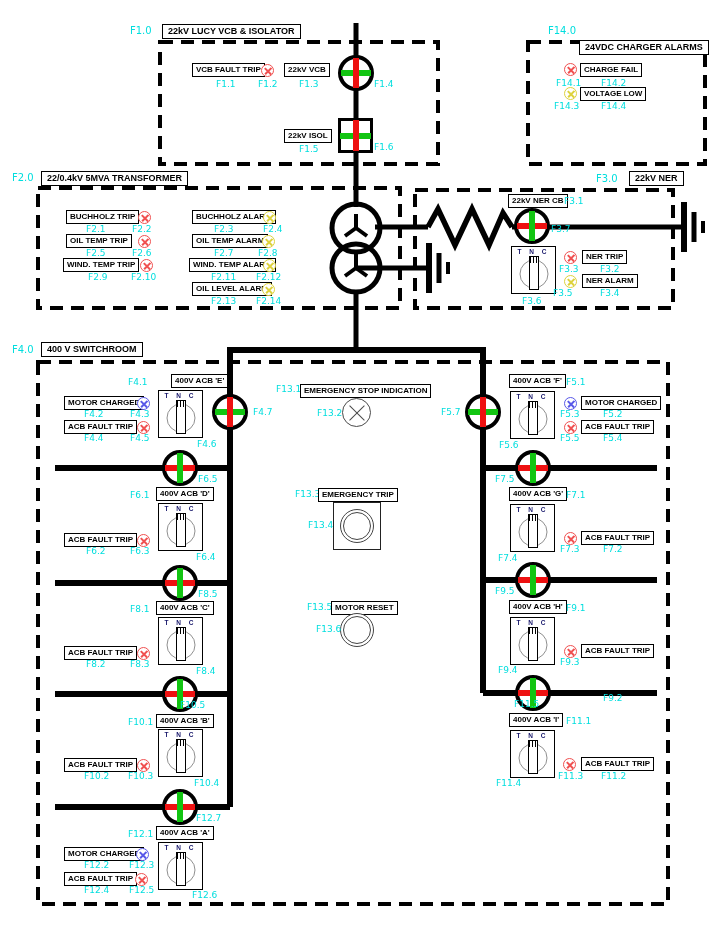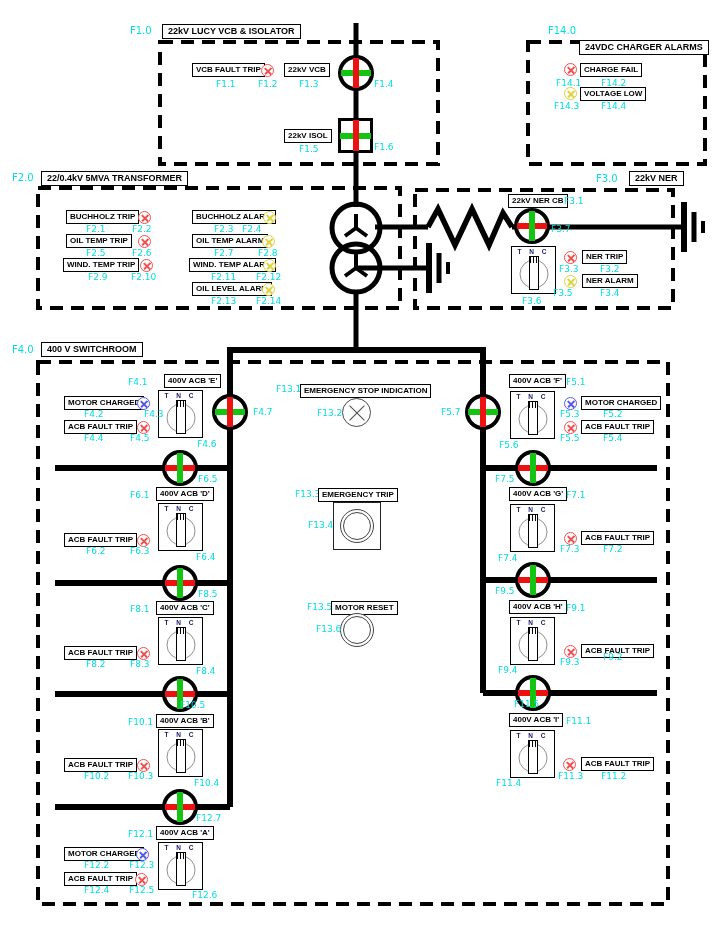--- a/index.html
+++ b/index.html
@@ -130,21 +130,21 @@
   <div class="lamp red" style="left:138px;top:235px"></div>
   <span class="fcode" style="left:86px;top:248px">F2.5</span>
   <span class="fcode" style="left:132px;top:248px">F2.6</span>
   <div class="lbox" style="left:63px;top:258px">WIND. TEMP TRIP</div>
   <div class="lamp red" style="left:140px;top:259px"></div>
   <span class="fcode" style="left:88px;top:272px">F2.9</span>
   <span class="fcode" style="left:131px;top:272px">F2.10</span>
   <div class="lbox" style="left:192px;top:210px">BUCHHOLZ ALARM</div>
   <div class="lamp yellow" style="left:263px;top:211px"></div>
   <span class="fcode" style="left:214px;top:224px">F2.3</span>
-  <span class="fcode" style="left:242px;top:224px">F2.4</span>
+  <span class="fcode" style="left:263px;top:224px">F2.4</span>
   <div class="lbox" style="left:192px;top:234px">OIL TEMP ALARM</div>
   <div class="lamp yellow" style="left:262px;top:235px"></div>
   <span class="fcode" style="left:214px;top:248px">F2.7</span>
   <span class="fcode" style="left:258px;top:248px">F2.8</span>
   <div class="lbox" style="left:189px;top:258px">WIND. TEMP ALARM</div>
   <div class="lamp yellow" style="left:263px;top:259px"></div>
   <span class="fcode" style="left:211px;top:272px">F2.11</span>
   <span class="fcode" style="left:256px;top:272px">F2.12</span>
   <div class="lbox" style="left:192px;top:282px">OIL LEVEL ALARM</div>
   <div class="lamp yellow" style="left:262px;top:283px"></div>
@@ -183,31 +183,31 @@
       <div class="vbar"></div>
     </div>
   <span class="fcode" style="left:253px;top:407px">F4.7</span>
   <div class="cb rv" style="left:465px;top:394px">
       <div class="hbar"></div>
       <div class="vbar"></div>
     </div>
   <span class="fcode" style="left:441px;top:407px">F5.7</span>
 
   <span class="fcode" style="left:128px;top:377px">F4.1</span>
-  <div class="lbox" style="left:164px;top:374px">400V ACB 'E'</div>
+  <div class="lbox" style="left:171px;top:374px">400V ACB 'E'</div>
   <div class="selector" style="left:158px;top:390px">
     <span class="sel-letters">T N C</span>
       <span class="sel-circle"></span>
       <span class="sel-handle"></span>
   </div>
   <span class="fcode" style="left:197px;top:439px">F4.6</span>
   <div class="lbox" style="left:64px;top:396px">MOTOR CHARGED</div>
   <div class="lamp blue" style="left:137px;top:397px"></div>
   <span class="fcode" style="left:84px;top:409px">F4.2</span>
-  <span class="fcode" style="left:144px;top:409px">F4.3</span>
+  <span class="fcode" style="left:130px;top:409px">F4.3</span>
   <div class="lbox" style="left:64px;top:420px">ACB FAULT TRIP</div>
   <div class="lamp red" style="left:137px;top:421px"></div>
   <span class="fcode" style="left:84px;top:433px">F4.4</span>
   <span class="fcode" style="left:130px;top:433px">F4.5</span>
 
   <div class="lbox" style="left:509px;top:374px">400V ACB 'F'</div>
   <span class="fcode" style="left:566px;top:377px">F5.1</span>
   <div class="selector" style="left:510px;top:391px">
     <span class="sel-letters">T N C</span>
       <span class="sel-circle"></span>
@@ -286,21 +286,21 @@
   <span class="fcode" style="left:566px;top:603px">F9.1</span>
   <div class="selector" style="left:510px;top:617px">
     <span class="sel-letters">T N C</span>
       <span class="sel-circle"></span>
       <span class="sel-handle"></span>
   </div>
   <span class="fcode" style="left:498px;top:665px">F9.4</span>
   <div class="lamp red" style="left:564px;top:645px"></div>
   <div class="lbox" style="left:581px;top:644px">ACB FAULT TRIP</div>
   <span class="fcode" style="left:560px;top:657px">F9.3</span>
-  <span class="fcode" style="left:603px;top:652px">F9.2</span>
+  <span class="fcode" style="left:603px;top:693px">F9.2</span>
 
   <div class="cb gv" style="left:162px;top:676px">
       <div class="hbar"></div>
       <div class="vbar"></div>
     </div>
   <span class="fcode" style="left:180px;top:700px">F10.5</span>
   <span class="fcode" style="left:128px;top:717px">F10.1</span>
   <div class="lbox" style="left:156px;top:714px">400V ACB 'B'</div>
   <div class="selector" style="left:158px;top:729px">
     <span class="sel-letters">T N C</span>

